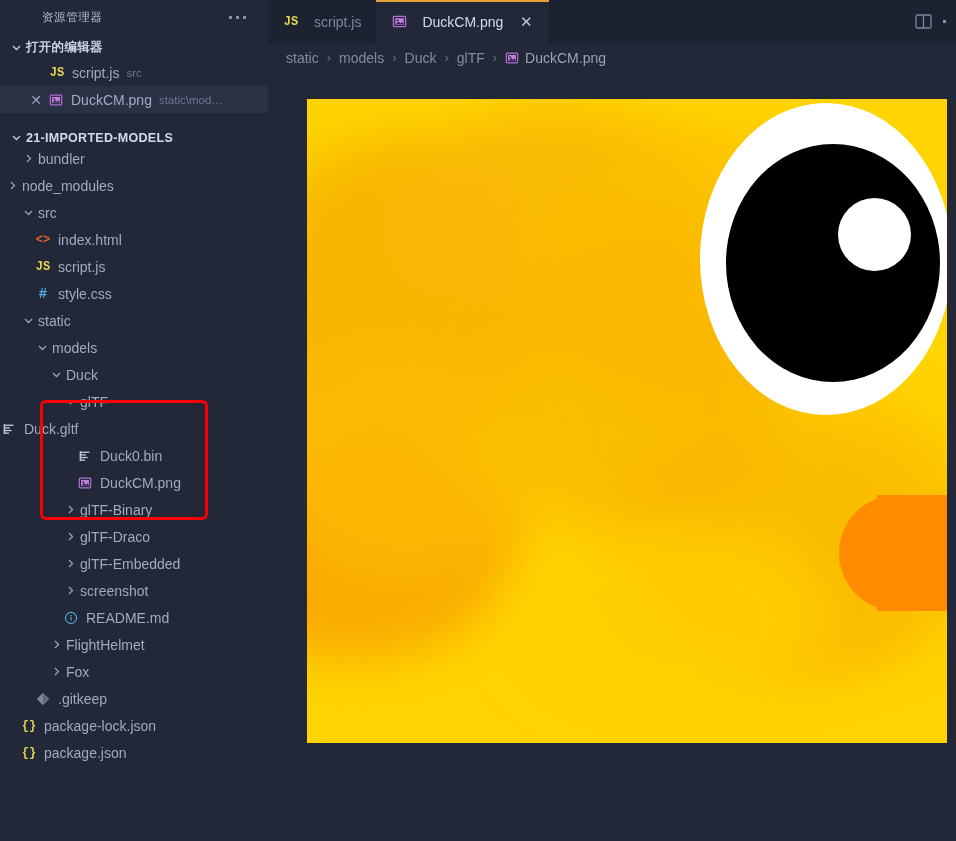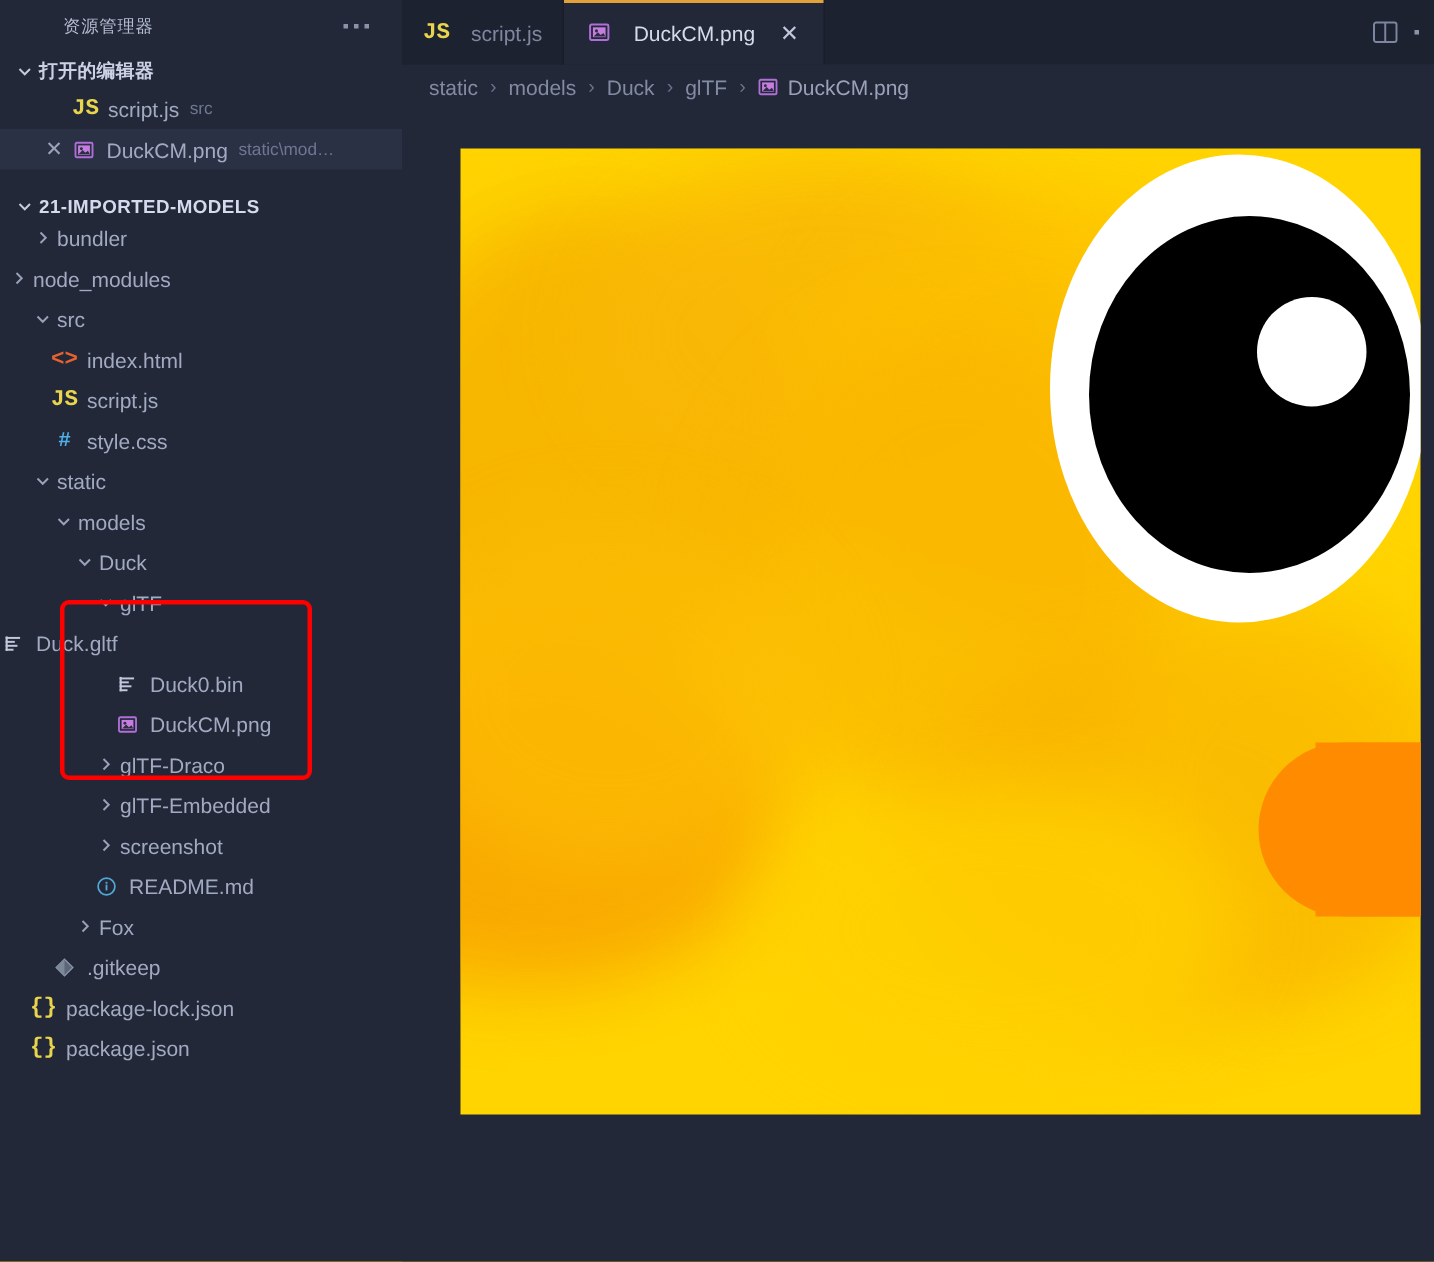--- a/index.html
+++ b/index.html
@@ -48,21 +48,21 @@
     height:27px;display:flex;align-items:center;cursor:pointer;
     white-space:nowrap;font-size:14px;color:#9ba3bb;
     padding-right:6px;
   }
   .row.sel{background:#2b3145;}
   .row .label{color:#a2aac2;}
   .row .sub{color:#6e7691;font-size:11.5px;margin-left:7px;}
   .ico{
     width:18px;height:18px;flex:0 0 18px;margin-right:6px;
     display:inline-flex;align-items:center;justify-content:center;
-    font-size:15px;font-weight:bold;font-family:"Liberation Mono","DejaVu Sans Mono",monospace;
+    font-size:12px;font-weight:bold;font-family:"Liberation Mono","DejaVu Sans Mono",monospace;
   }
   .closex{
     width:22px;height:22px;flex:0 0 22px;display:inline-flex;
     align-items:center;justify-content:center;color:#9aa2ba;font-size:14px;
     cursor:pointer;
   }
   .tree{flex:1;overflow:hidden;text-align:right;}
   .ind2{padding-left:38px;}
 
   .arrow{
@@ -298,20 +298,28 @@
             </svg>
           </span>
           <span class="label">DuckCM.png</span>
         </div>
         <div class="row" style="padding-left: 62px;">
           <span class="arrow">
             <svg width="11" height="11" viewBox="0 0 11 11">
               <path d="M4 2 L7.5 5.5 L4 9" fill="none" stroke="#9aa2ba" stroke-width="1.3"></path>
             </svg>
           </span>
+          <span class="label">glTF-Binary</span>
+        </div>
+        <div class="row" style="padding-left: 62px;">
+          <span class="arrow">
+            <svg width="11" height="11" viewBox="0 0 11 11">
+              <path d="M4 2 L7.5 5.5 L4 9" fill="none" stroke="#9aa2ba" stroke-width="1.3"></path>
+            </svg>
+          </span>
           <span class="label">glTF-Draco</span>
         </div>
         <div class="row" style="padding-left: 62px;">
           <span class="arrow">
             <svg width="11" height="11" viewBox="0 0 11 11">
               <path d="M4 2 L7.5 5.5 L4 9" fill="none" stroke="#9aa2ba" stroke-width="1.3"></path>
             </svg>
           </span>
           <span class="label">glTF-Embedded</span>
         </div>
@@ -325,20 +333,28 @@
         </div>
         <div class="row" style="padding-left: 62px;">
           <span class="ico">
             <svg width="14" height="14" viewBox="0 0 16 16">
               <circle cx="8" cy="8" r="6.4" fill="none" stroke="#4fa8d8" stroke-width="1.3"></circle>
               <rect x="7.3" y="6.6" width="1.4" height="4.4" fill="#4fa8d8"></rect>
               <rect x="7.3" y="4.4" width="1.4" height="1.5" fill="#4fa8d8"></rect>
             </svg>
           </span>
           <span class="label">README.md</span>
+        </div>
+        <div class="row" style="padding-left: 48px;">
+          <span class="arrow">
+            <svg width="11" height="11" viewBox="0 0 11 11">
+              <path d="M4 2 L7.5 5.5 L4 9" fill="none" stroke="#9aa2ba" stroke-width="1.3"></path>
+            </svg>
+          </span>
+          <span class="label">FlightHelmet</span>
         </div>
         <div class="row" style="padding-left: 48px;">
           <span class="arrow">
             <svg width="11" height="11" viewBox="0 0 11 11">
               <path d="M4 2 L7.5 5.5 L4 9" fill="none" stroke="#9aa2ba" stroke-width="1.3"></path>
             </svg>
           </span>
           <span class="label">Fox</span>
         </div>
         <div class="row" style="padding-left: 34px;">

